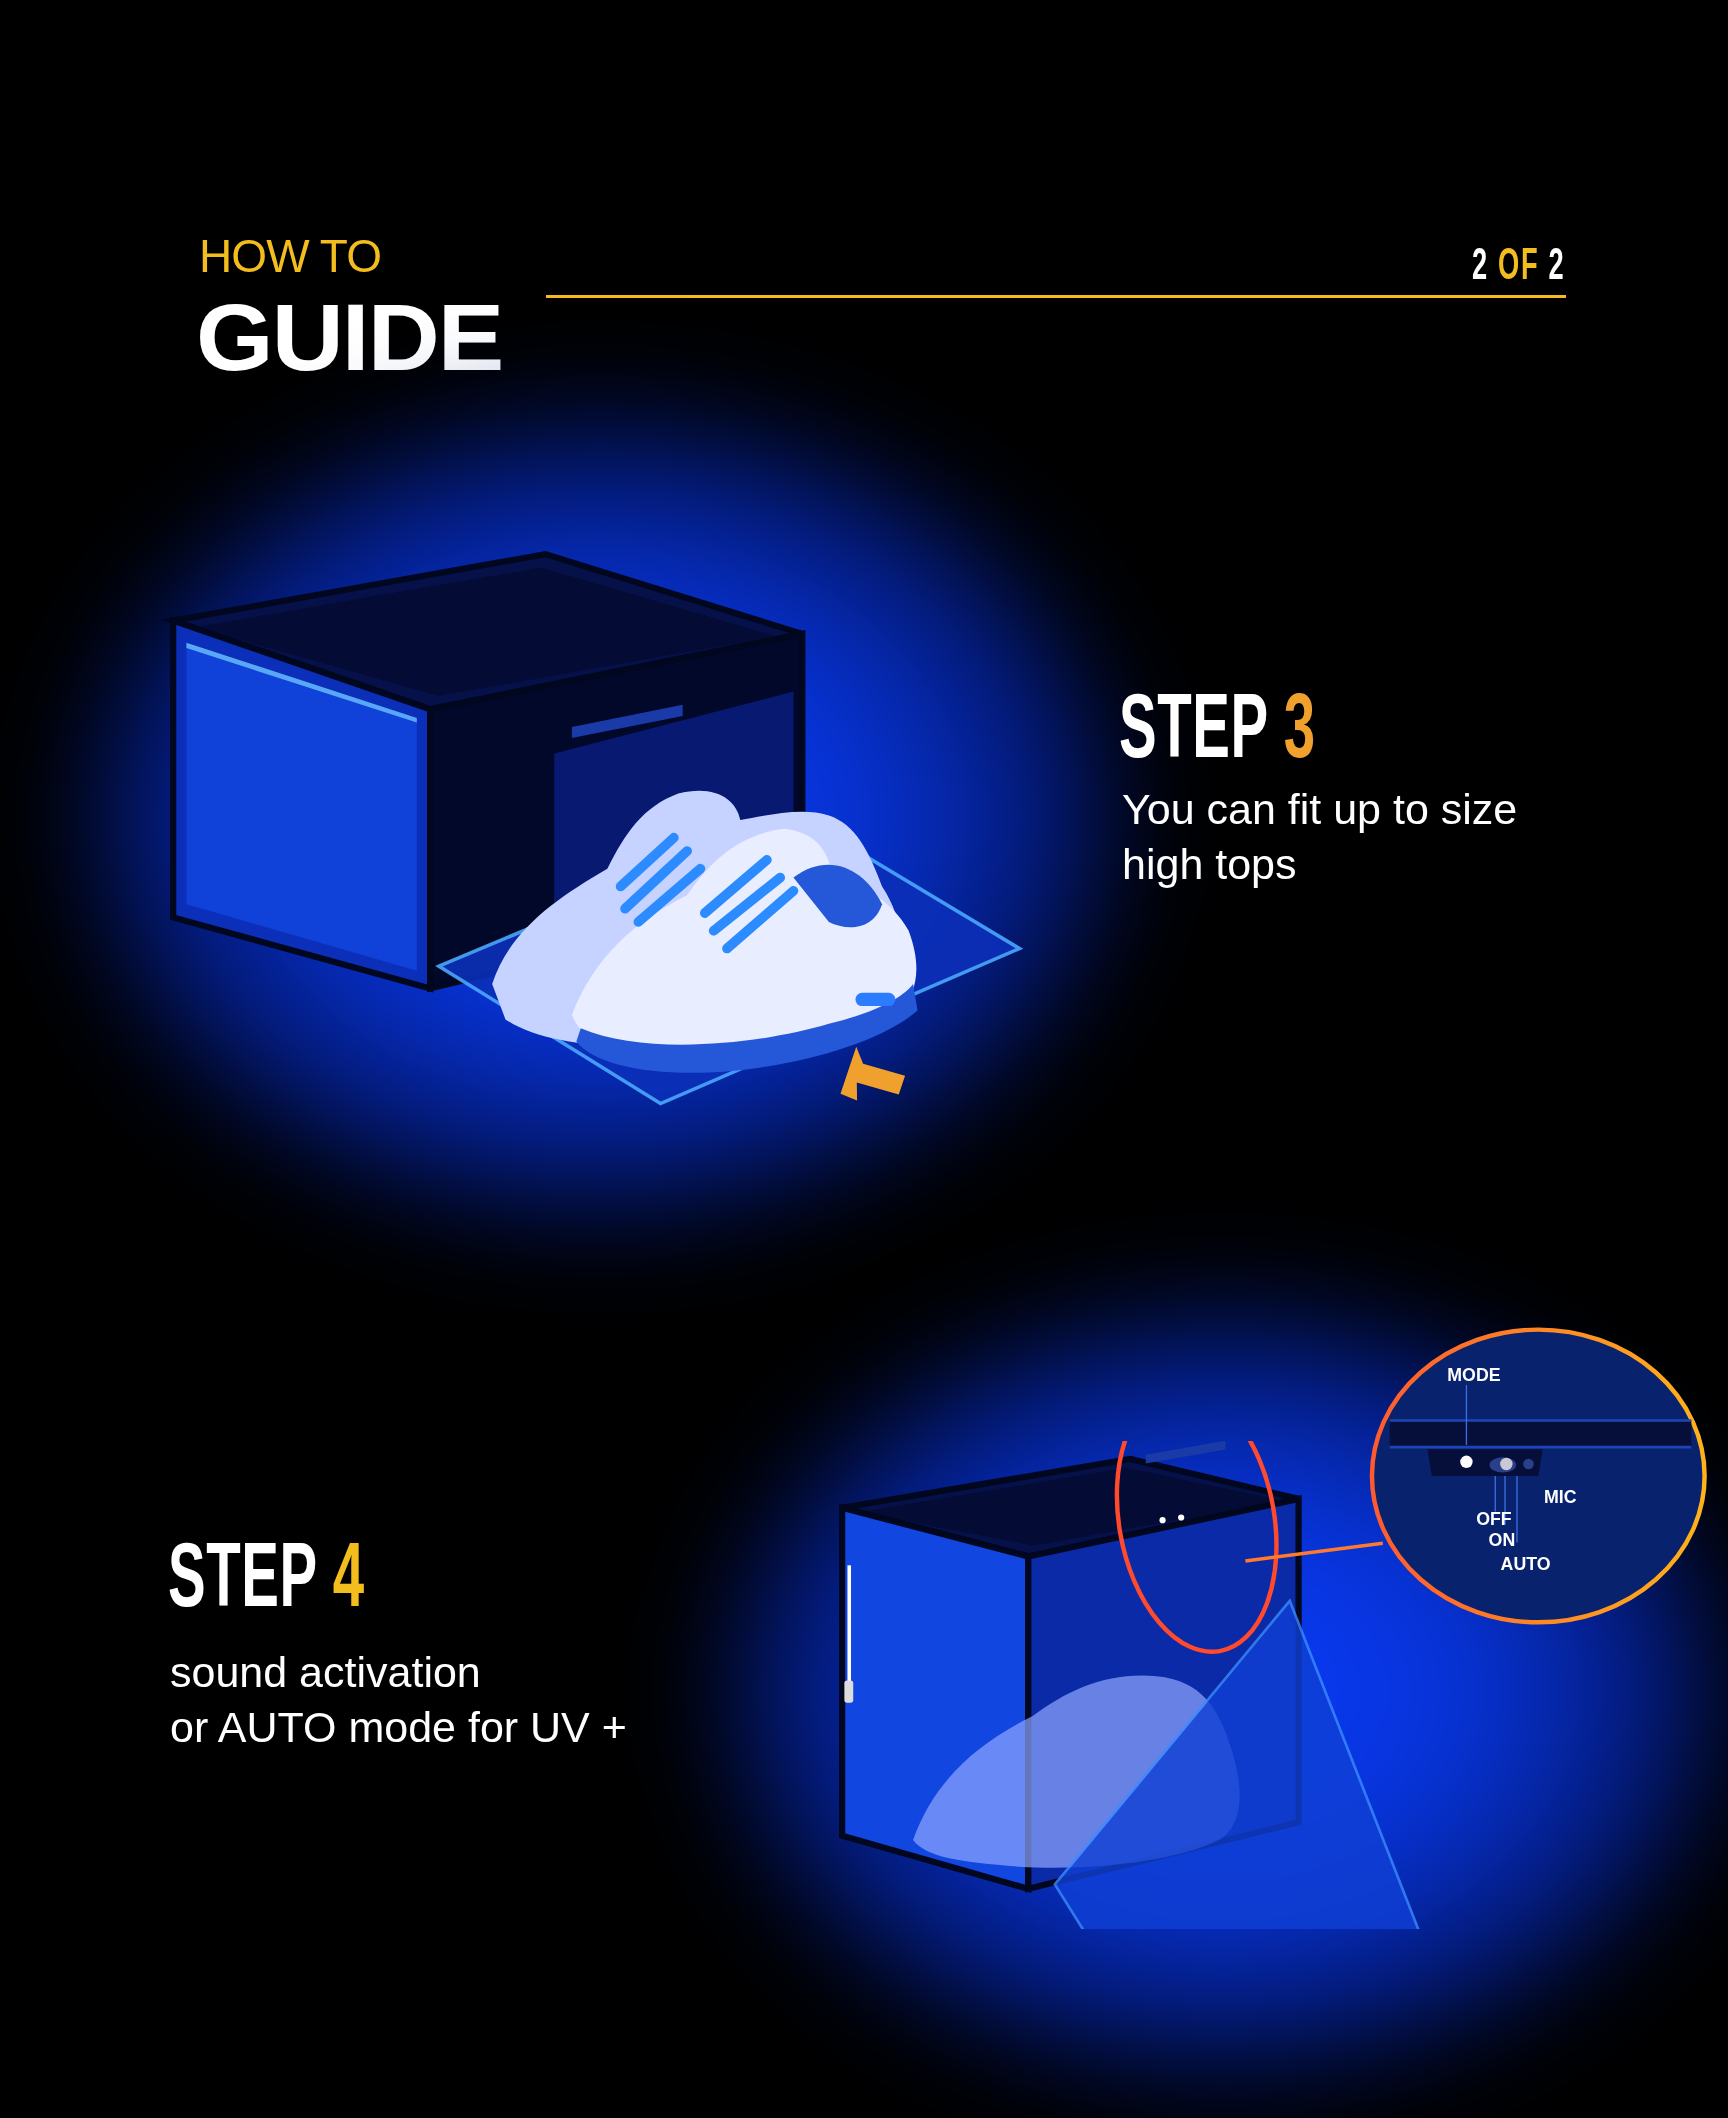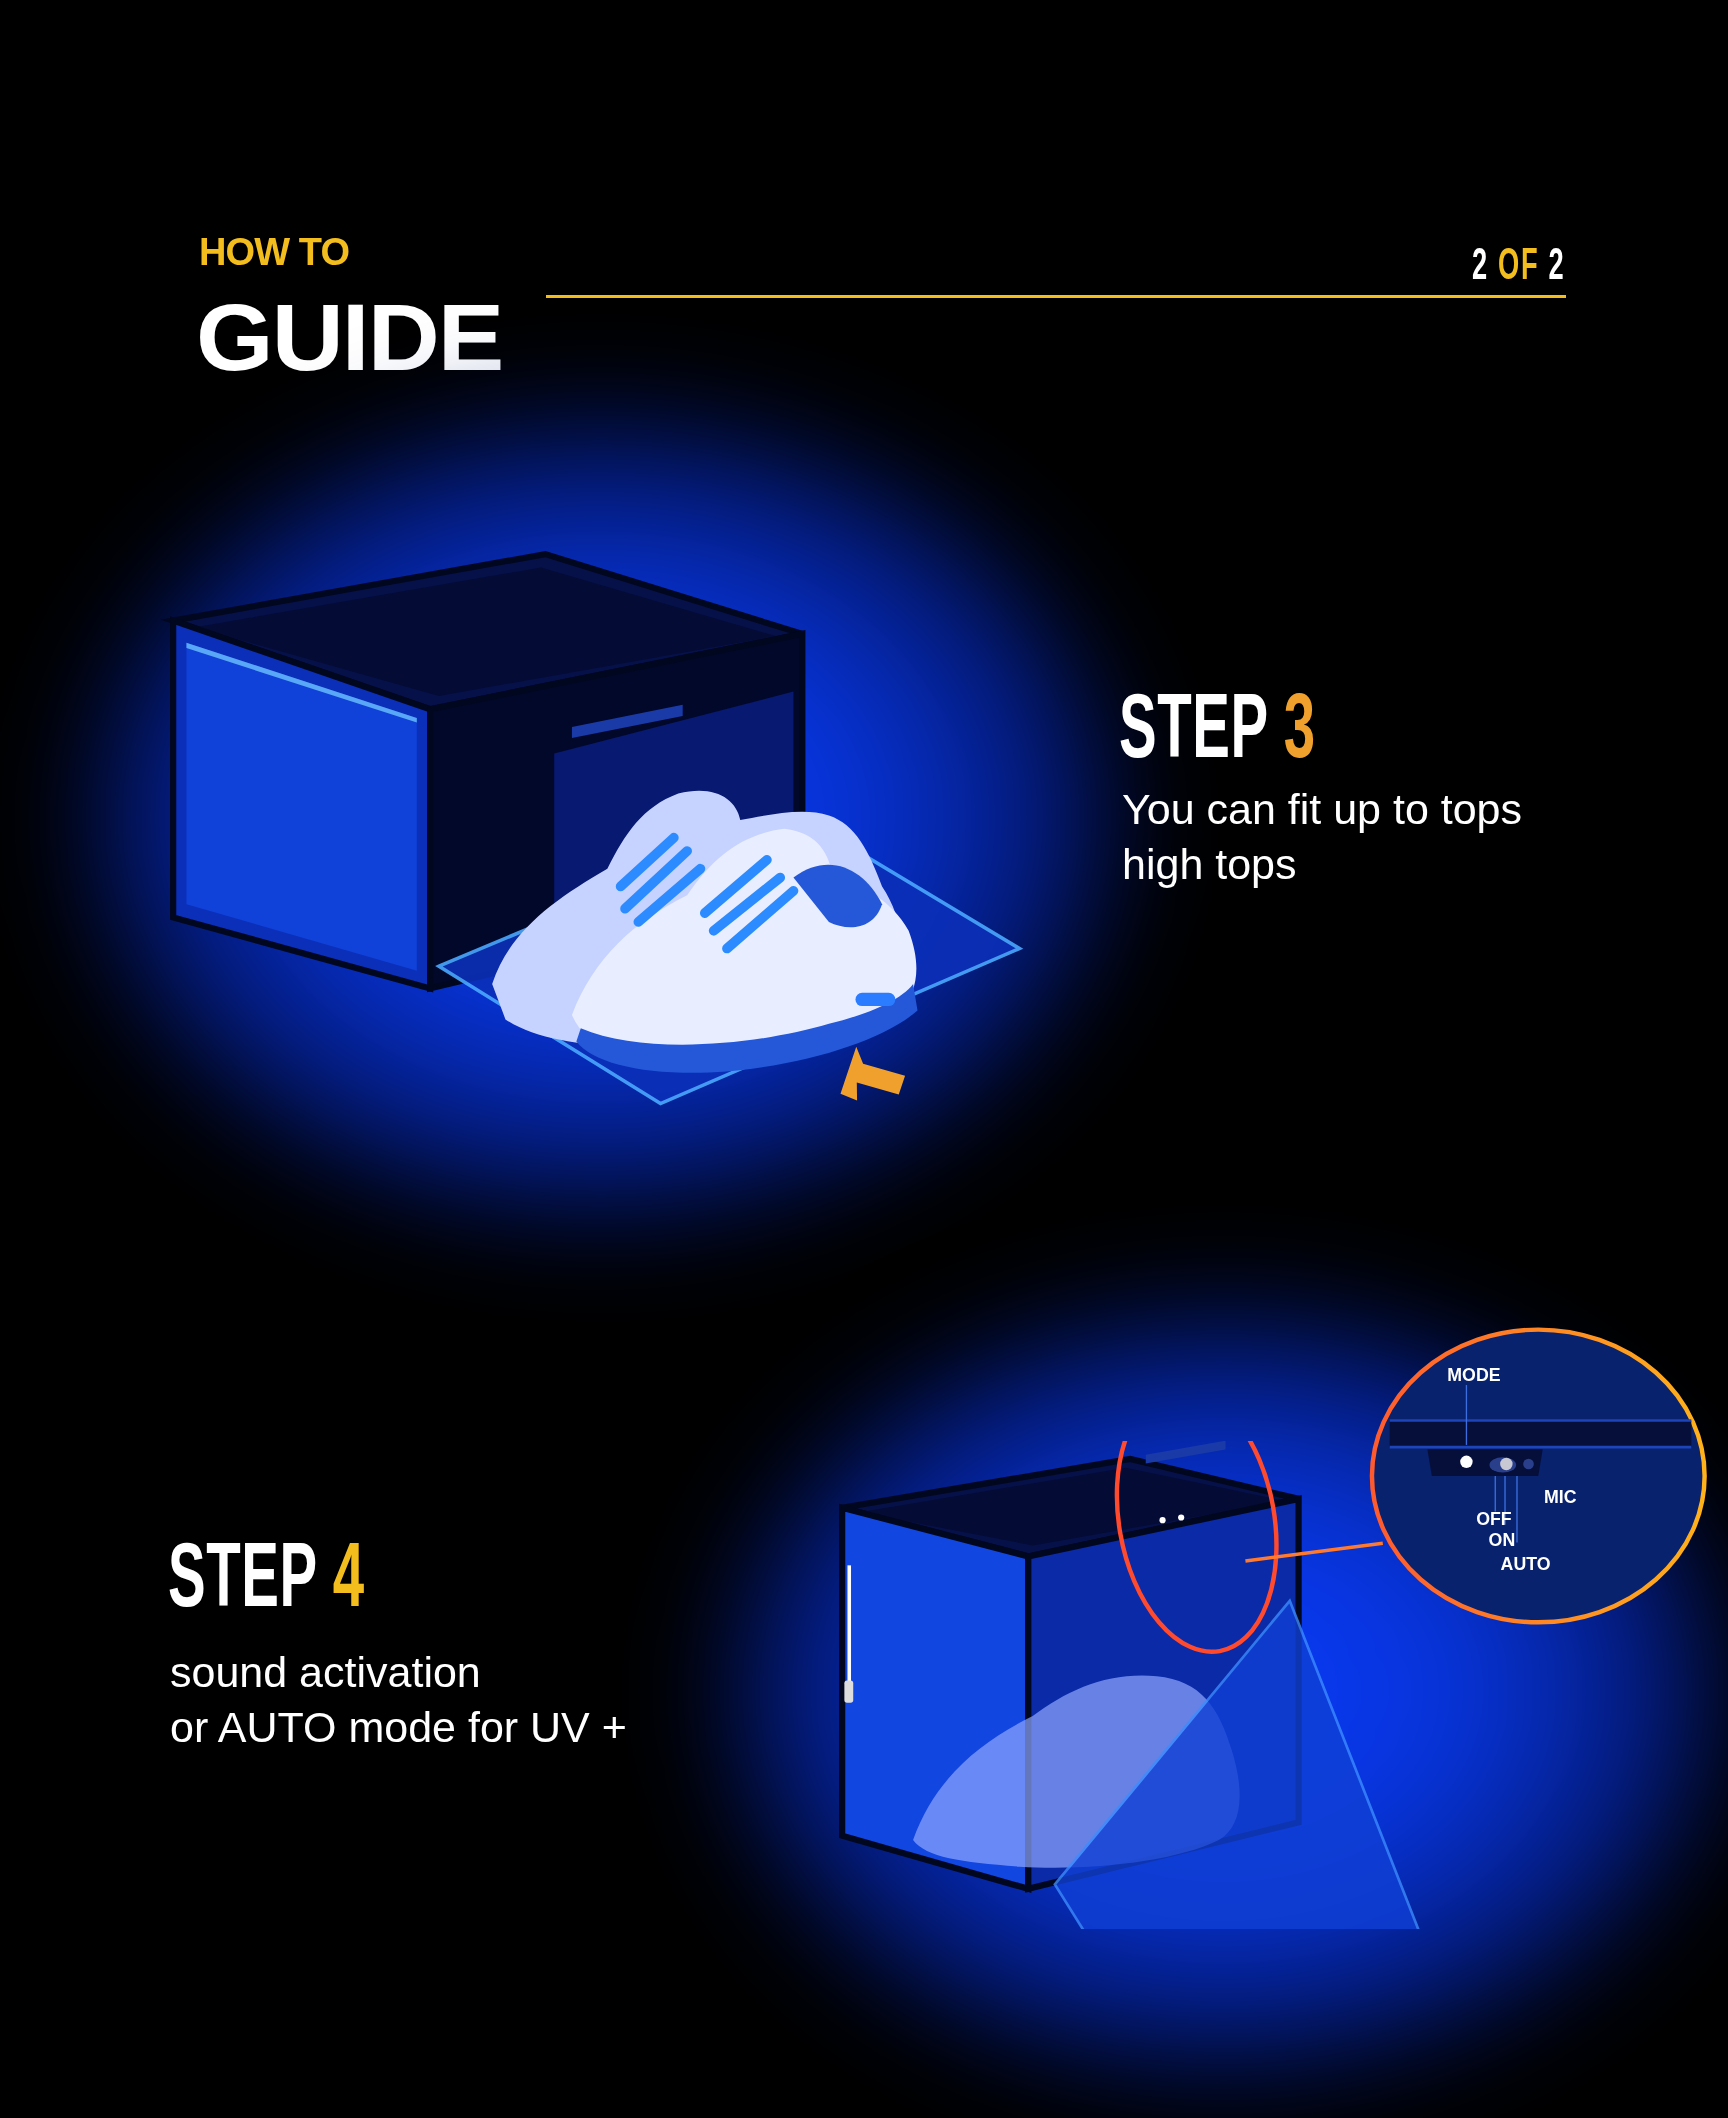--- a/index.html
+++ b/index.html
@@ -1,18 +1,18 @@
 <!DOCTYPE html>
 <html style="font-size:7px"><head>
 <meta charset="utf-8">
 <style>
   html, body { margin:0; padding:0; background:#000; }
   body { width:1729px; height:2119px; position:relative; overflow:hidden; font-family:"Liberation Sans", sans-serif; color:#fff; }
   .abs { position:absolute; }
-  .howto { left:199px; top:233px; font-size:38px; font-weight:700; color:#f2bd1d; letter-spacing:-0.9px; line-height:1; }
+  .howto { left:199px; top:233px; font-size:46px; font-weight:400; color:#f2bd1d; letter-spacing:-0.9px; line-height:1; }
   .guide { left:196px; top:290px; font-size:95px; font-weight:700; color:#fff; line-height:1; letter-spacing:-1.8px; transform:scaleX(1.05); transform-origin:left; }
   .pager { left:1472px; top:242px; font-size:44px; font-weight:700; line-height:1; transform:scaleX(0.62); transform-origin:left; letter-spacing:2.7px; }
   .pager .y { color:#f2bd1d; }
   .rule { left:546px; top:295px; width:1020px; height:2.7px; background:#f2bd1d; }
   .glow { border-radius:50%; filter:blur(53px); }
   .step-title { font-size:91px; font-weight:700; line-height:1; transform:scaleX(0.62); transform-origin:left; letter-spacing:0.9px; }
   .step-title .num { color:#f2bd1d; }
   .step3 .num { color:#f0a02c; }
   .desc { font-size:43px; line-height:55px; color:#fff; font-weight:400; }
   svg { position:absolute; }
@@ -62,21 +62,21 @@
   </g>
 
   <polygon points="1540,1260 1590,1160 1600,1200 1690,1240 1670,1280 1580,1240 1575,1280" fill="#f0a02c" transform="rotate(-8 1600 1220)"></polygon>
 </svg>
 
 <div class="abs step-title step3" style="left:1119px; top:680px;">
   <span>STEP</span>
   <span class="num">3</span>
 </div>
 <div class="abs desc" style="left:1122px; top:782px;">
-  <div>You can fit up to tops</div>
+  <div>You can fit up to size</div>
   <div>high tops</div>
 </div>
 
 <div class="abs glow" style="left:718px; top:1303px; width:1011px; height:776px; background:radial-gradient(ellipse at center,#0a3cff 0%,#0733d6 35%,#031a7a 60%,rgba(0,0,0,0) 80%);"></div>
 
 <svg style="left:820px; top:1441px;" width="842" height="488" viewBox="0 0 1900 1100">
 
   <polygon points="50,150 700,40 1080,130 470,260" fill="#06114a" stroke="#020720" stroke-width="14"></polygon>
   <polygon points="90,160 690,60 1050,135 480,235" fill="#040b35"></polygon>
 

